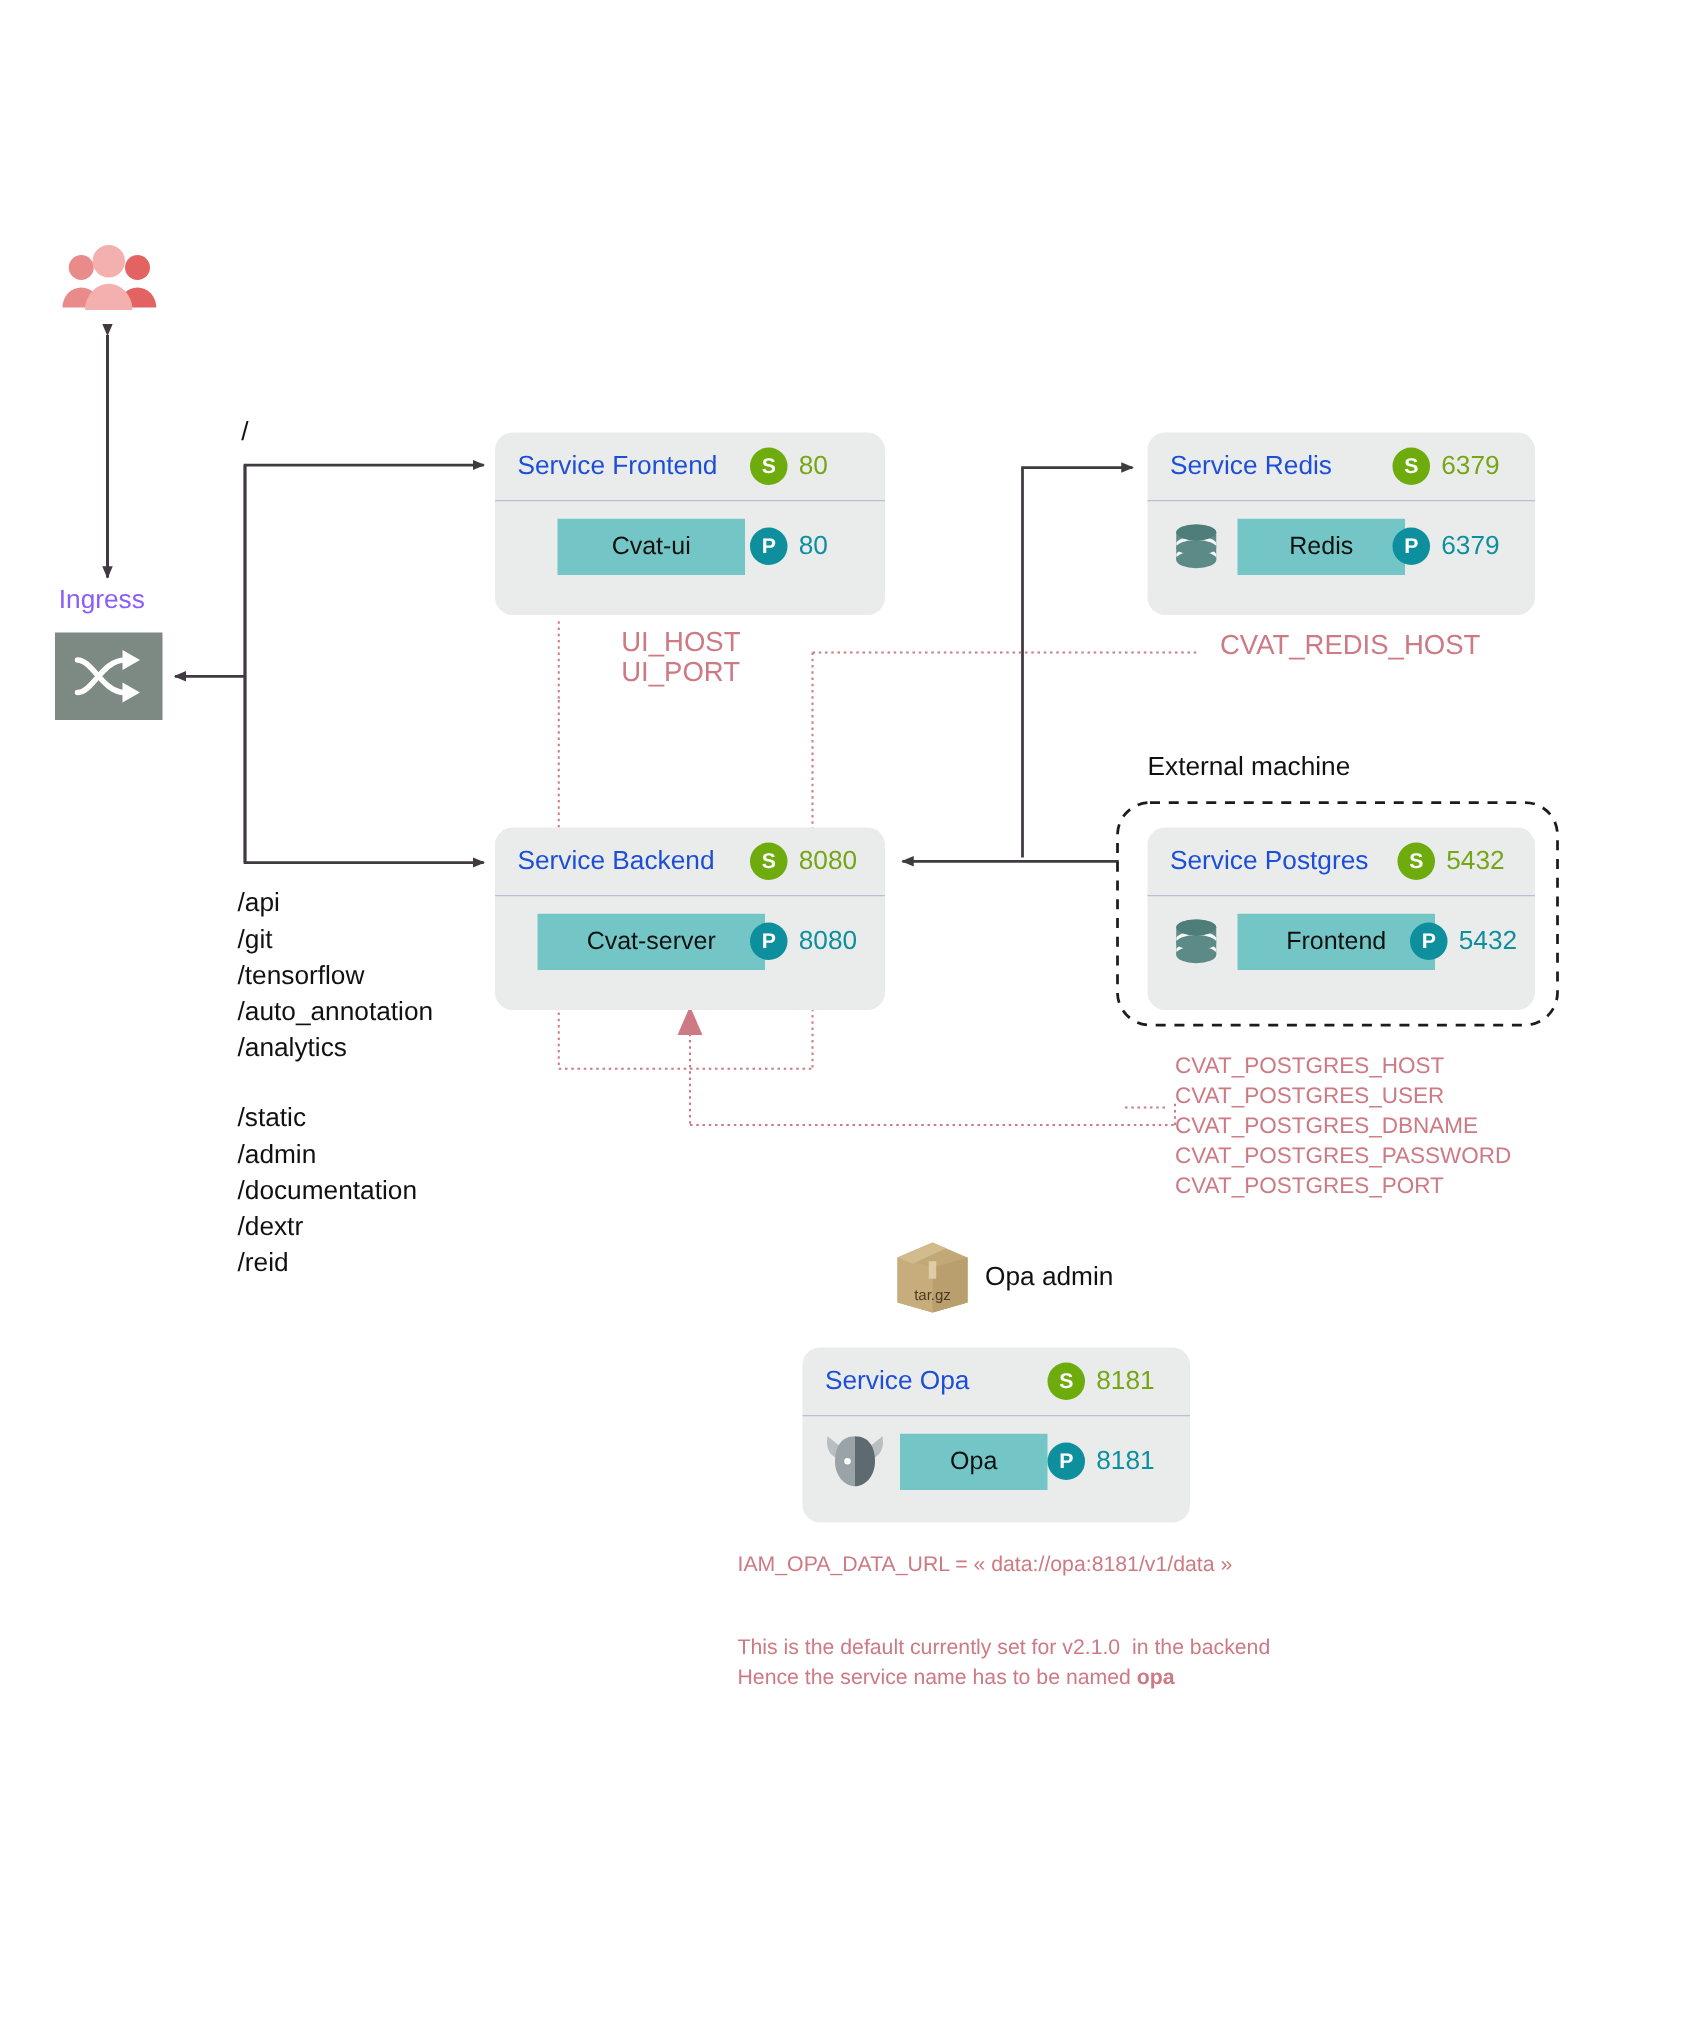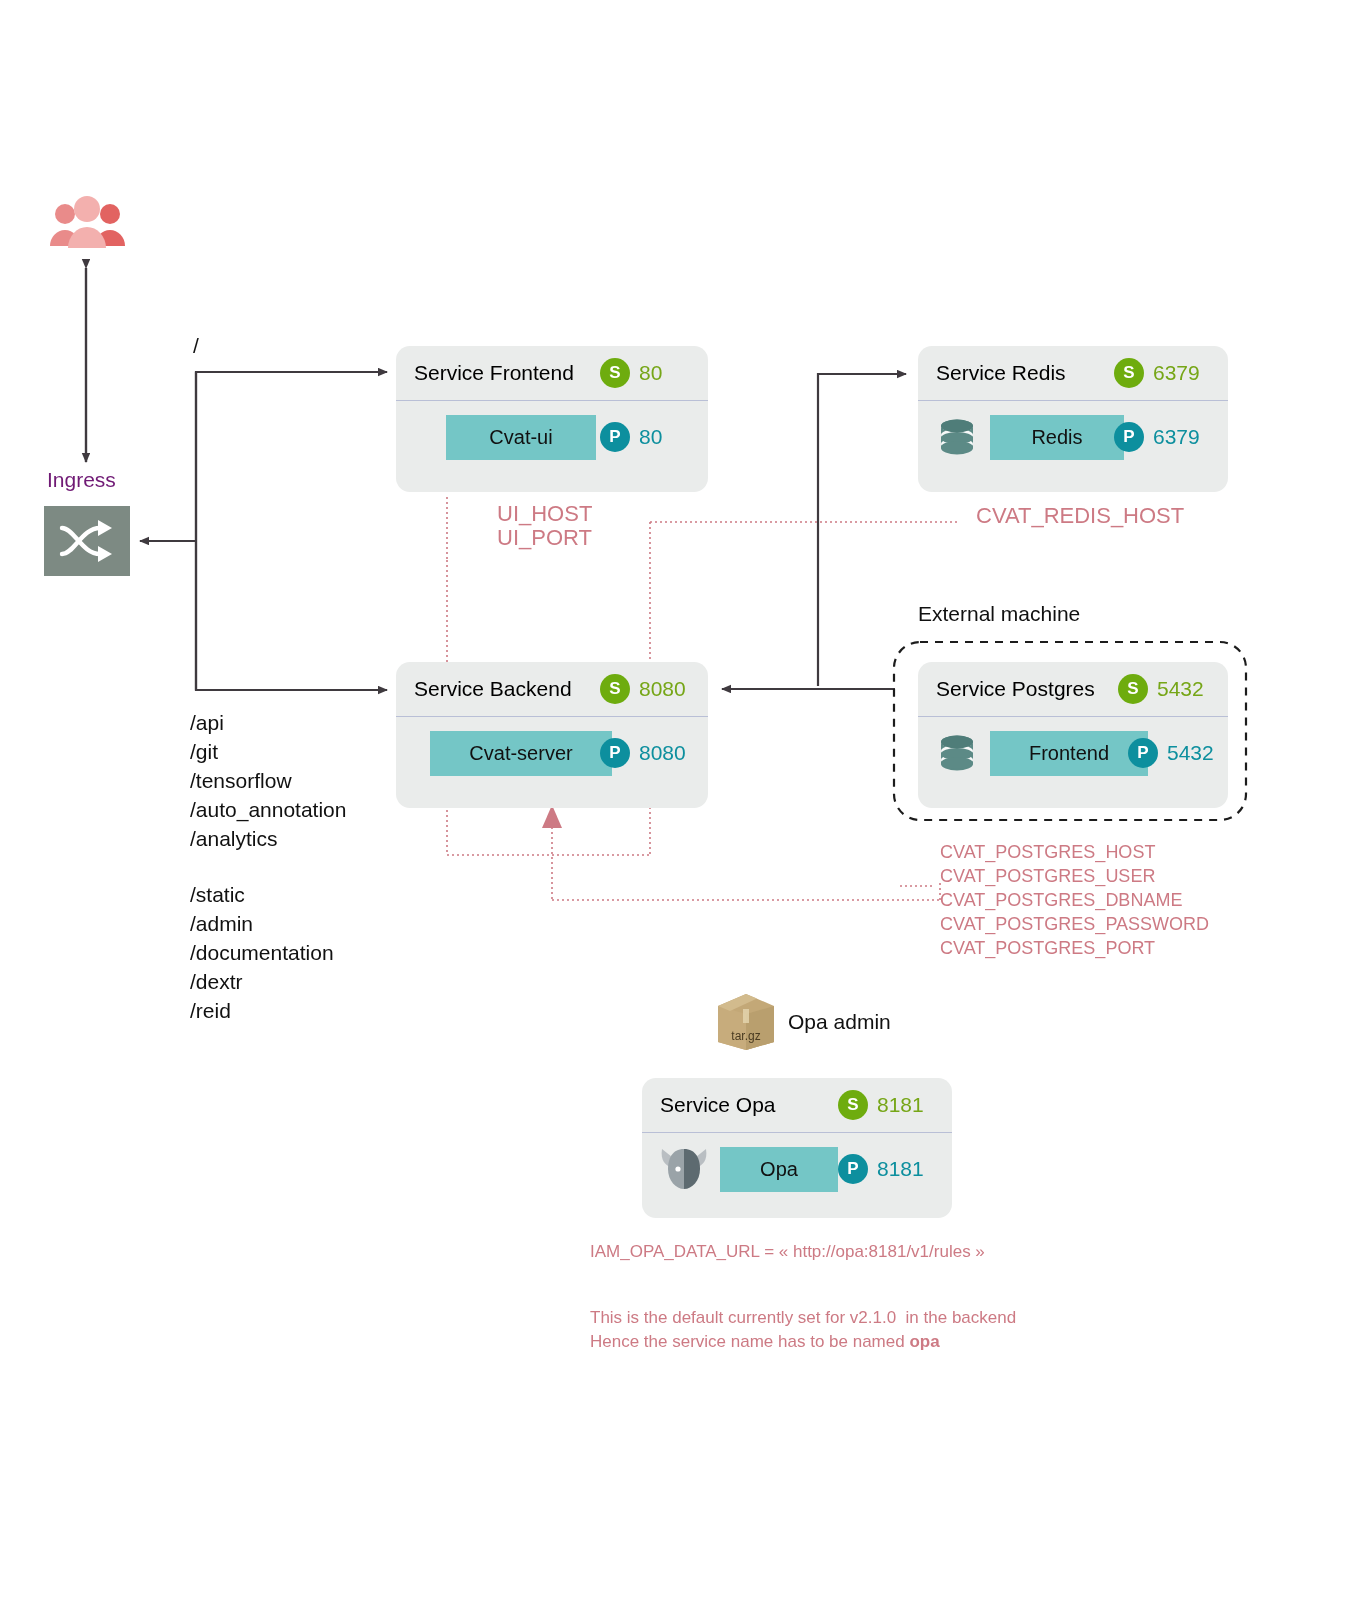--- a/index.html
+++ b/index.html
@@ -5,21 +5,21 @@
   html,body{margin:0;padding:0;background:#ffffff;}
   body{width:1358px;height:1621px;position:relative;overflow:hidden;
        font-family:"Liberation Sans","DejaVu Sans",sans-serif;}
   #stage{position:absolute;left:0;top:0;width:1358px;height:1621px;}
   svg.layer{position:absolute;left:0;top:0;width:1358px;height:1621px;pointer-events:none;}
 
   
   .card{position:absolute;background:#eaeceb;border-radius:14px;box-shadow:0 0 0 0 rgba(0,0,0,0);}
   .card-hd{position:relative;height:54px;display:flex;align-items:center;
            border-bottom:1.5px solid #b9bfd6;}
-  .card-title{color:#000000;font-size:21px;margin-left:18px;white-space:nowrap;}
+  .card-title{color:#1d4ed8;font-size:21px;margin-left:18px;white-space:nowrap;}
   .badge-wrap{position:absolute;display:flex;align-items:center;gap:9px;}
   .badge{width:30px;height:30px;border-radius:50%;display:flex;align-items:center;
          justify-content:center;color:#ffffff;font-size:17px;font-weight:bold;}
   .badge.s{background:#6eac0e;}
   .badge.p{background:#0d8f9e;}
   .pnum{font-size:21px;color:#76a617;white-space:nowrap;}
   .pnum.teal{color:#0d8f9e;}
   .card-bd{position:relative;height:72px;display:flex;align-items:center;}
   .pod{background:#74c6c6;color:#111;font-size:20px;padding:11px 16px;
        display:flex;align-items:center;justify-content:center;white-space:nowrap;}
@@ -28,21 +28,21 @@
   .txt{position:absolute;white-space:pre;}
   .blk{color:#111;font-size:21px;}
   .path{color:#111;font-size:21px;line-height:29px;}
   .env{color:#cd7a84;font-size:22px;line-height:24px;white-space:pre;}
   .env.big{font-size:18px;}
   .note{color:#cd7a84;font-size:17px;line-height:24px;}
   .note b{font-weight:bold;}
 
   
   .ingress-box{position:absolute;background:#7d8a83;}
-  .label-ingress{position:absolute;color:#701a75;font-size:21px;}
+  .label-ingress{position:absolute;color:#8b5cf6;font-size:21px;}
 
   .icon-svg{display:block;}
 </style>
 </head>
 <body>
 
 <div id="stage">
 
   <svg class="layer">
     <defs>
@@ -276,17 +276,17 @@
         </svg>
       </span>
       <span class="pod" style="position:absolute;left:78px;width:86px;">Opa</span>
       <span class="badge-wrap" style="left:196px;">
         <span class="badge p">P</span>
         <span class="pnum teal">8181</span>
       </span>
     </div>
   </div>
 
-  <div class="txt note" style="left:590px;top:1240px;">IAM_OPA_DATA_URL = « http://opa:8181/v1/rules »</div>
+  <div class="txt note" style="left:590px;top:1240px;">IAM_OPA_DATA_URL = « data://opa:8181/v1/data »</div>
   <div class="txt note" style="left:590px;top:1306px;">This is the default currently set for v2.1.0  in the backend</div>
   <div class="txt note" style="left:590px;top:1330px;"><span>Hence the service name has to be named </span><b>opa</b></div>
 
 </div>
 
 </body></html>

